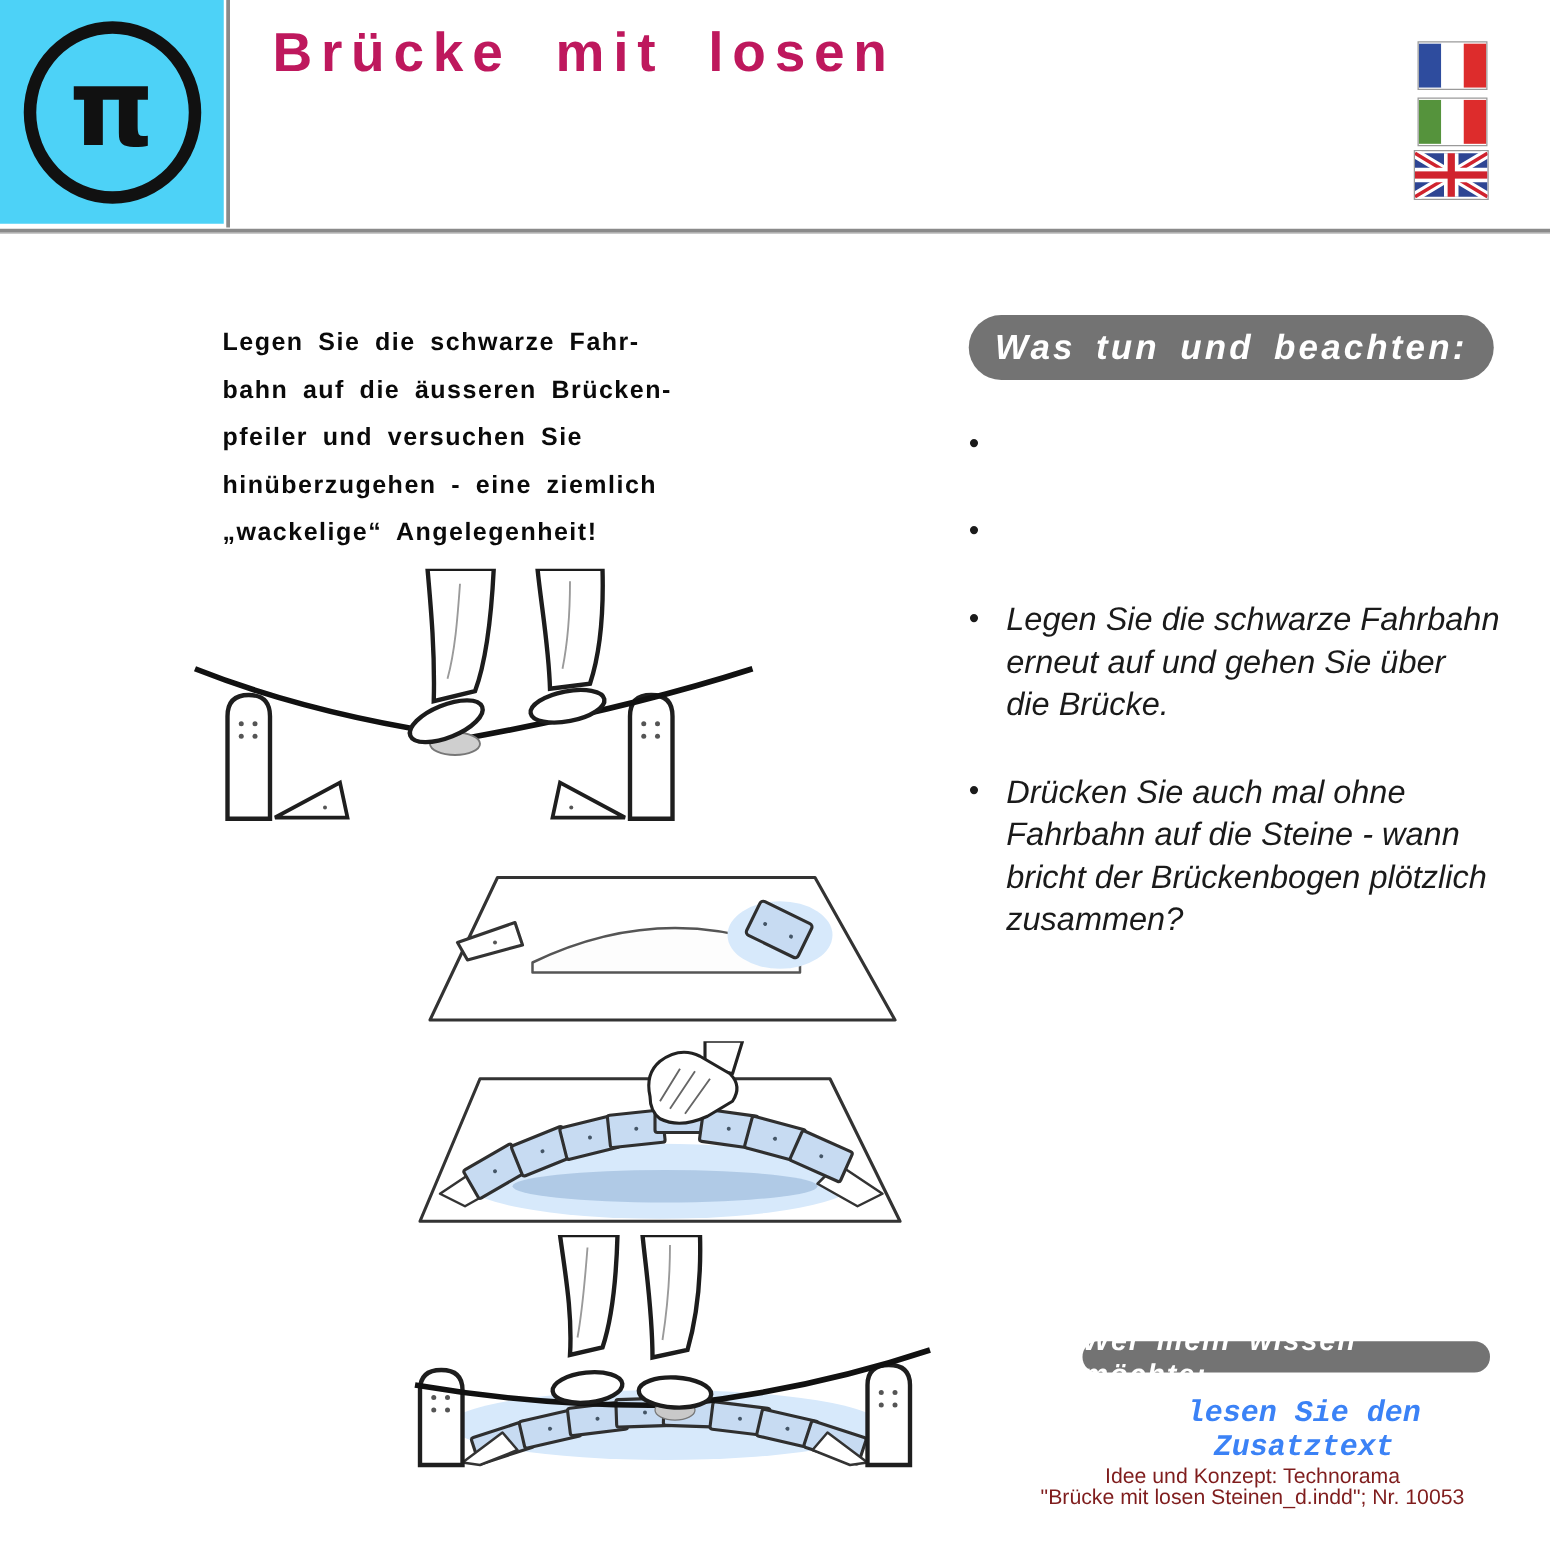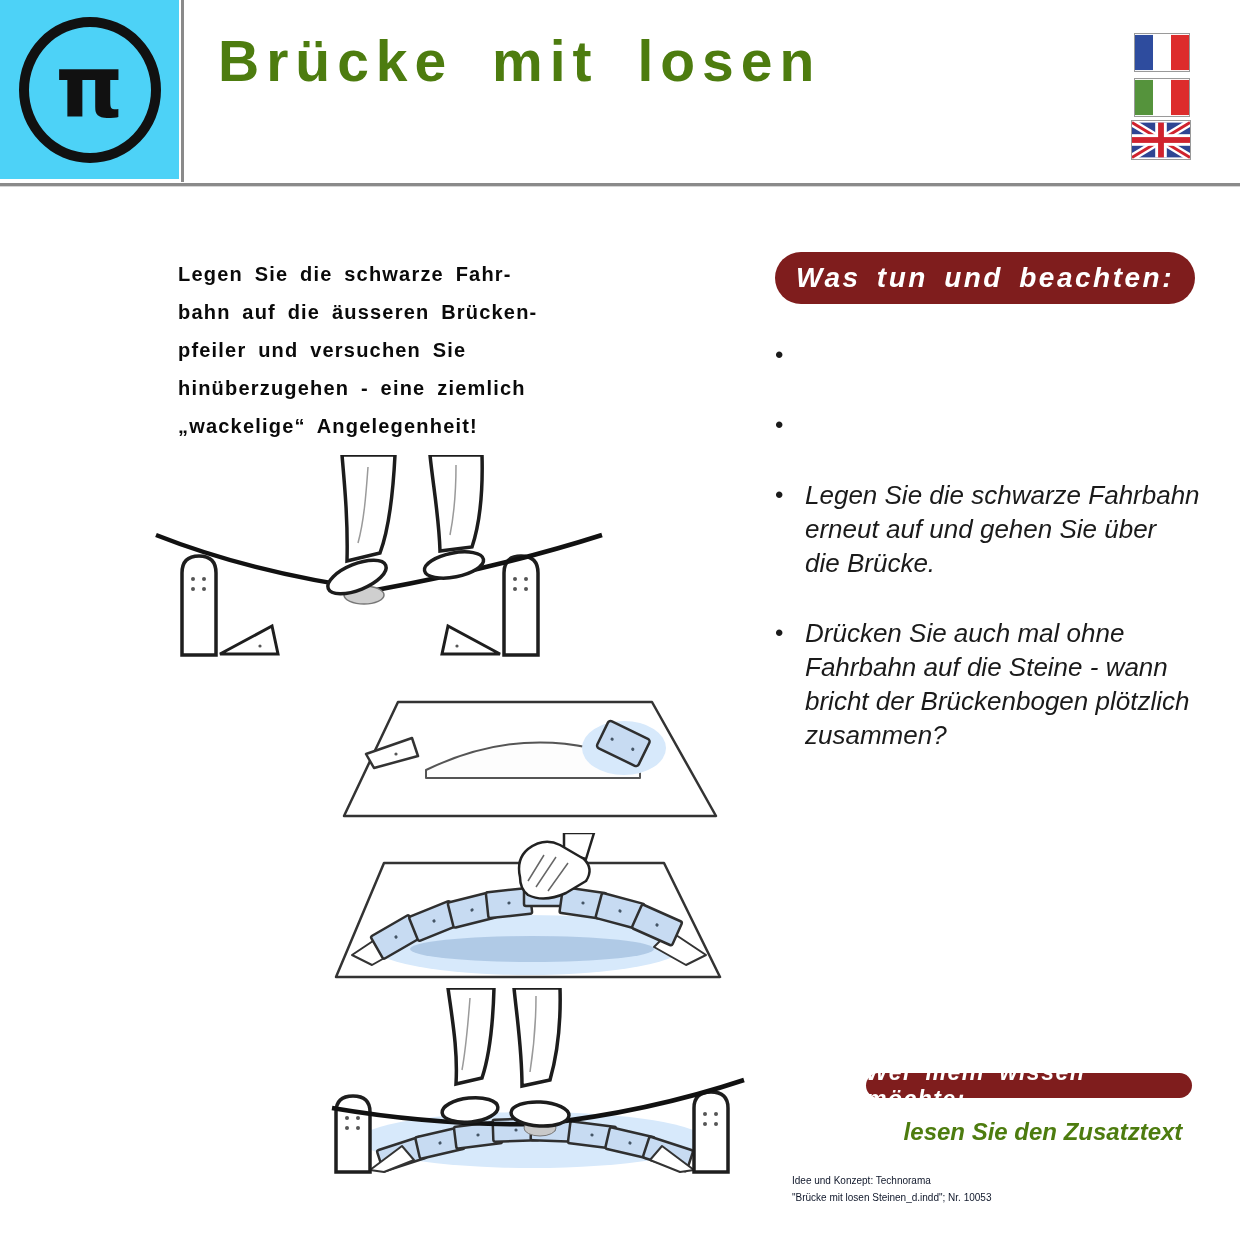--- a/index.html
+++ b/index.html
@@ -9,43 +9,43 @@
 
   
   .logo-box{left:0;top:0;width:179px;height:179px;background:#4DD2F7;
             display:flex;align-items:center;justify-content:center;}
   .logo-circle{width:122px;height:126px;border:10px solid #111;border-radius:50%;
                display:flex;align-items:center;justify-content:center;}
   .logo-pi{font-family:"DejaVu Sans",sans-serif;font-weight:bold;font-size:86px;
            line-height:1;margin-top:-6px;color:#111;}
   .v-rule{left:181px;top:0;width:3px;height:182px;background:#8a8a8a;}
   .h-rule{left:0;top:183px;width:1240px;height:3px;background:#8a8a8a;border-bottom:1px solid #d5d5d5;}
-  .title{left:218px;top:30px;font-size:57px;font-weight:bold;letter-spacing:7px;
-         word-spacing:16px;line-height:62px;color:#4d7c0f;}
+  .title{left:218px;top:12px;font-size:44px;font-weight:bold;letter-spacing:7px;
+         word-spacing:16px;line-height:62px;color:#be185d;}
   .flag{width:56px;height:39px;border:1px solid #9a9a9a;box-sizing:border-box;display:block;}
   .flag svg{display:block;width:100%;height:100%;}
 
   
   .intro{left:178px;top:255px;width:520px;font-size:20px;font-weight:bold;
          letter-spacing:1.2px;word-spacing:5px;line-height:38px;white-space:pre-line;color:#0a0a0a;}
 
   
-  .banner{background:#7f1d1d;border-radius:26px;color:#fff;font-weight:bold;font-style:italic;
+  .banner{background:#737373;border-radius:26px;color:#fff;font-weight:bold;font-style:italic;
           display:flex;align-items:center;justify-content:center;}
   .banner-1{left:775px;top:252px;width:420px;height:52px;font-size:28px;letter-spacing:2.5px;word-spacing:6px;}
   .banner-2{left:866px;top:1073px;width:326px;height:25px;font-size:23px;letter-spacing:1.5px;word-spacing:4px;}
   .bullets{left:775px;top:338px;width:430px;display:flex;flex-direction:column;gap:36px;
            list-style:none;margin:0;padding:0;}
   .bullets li{display:flex;font-size:26px;font-style:italic;line-height:34px;color:#1a1a1a;}
   .bullets .dot{width:30px;flex:0 0 30px;font-style:normal;font-size:24px;}
   .bullets .btxt{white-space:pre-line;}
   .more-note{left:880px;top:1118px;width:326px;text-align:center;font-size:24px;
-             font-weight:bold;font-style:italic;color:#4d7c0f;}
-  .credits{right:28px;top:1172px;width:420px;text-align:left;font-size:10px;
-           line-height:17px;color:#0f172a;}
+             font-weight:bold;font-style:italic;color:#3b82f6;font-family:Liberation Mono, monospace;}
+  .credits{right:28px;top:1172px;width:420px;text-align:center;font-size:17px;
+           line-height:17px;color:#7f1d1d;}
 
   
   .illu svg{display:block;}
 </style>
 </head>
 <body>
 
 <div class="canvas">
 
   <div class="abs logo-box">

